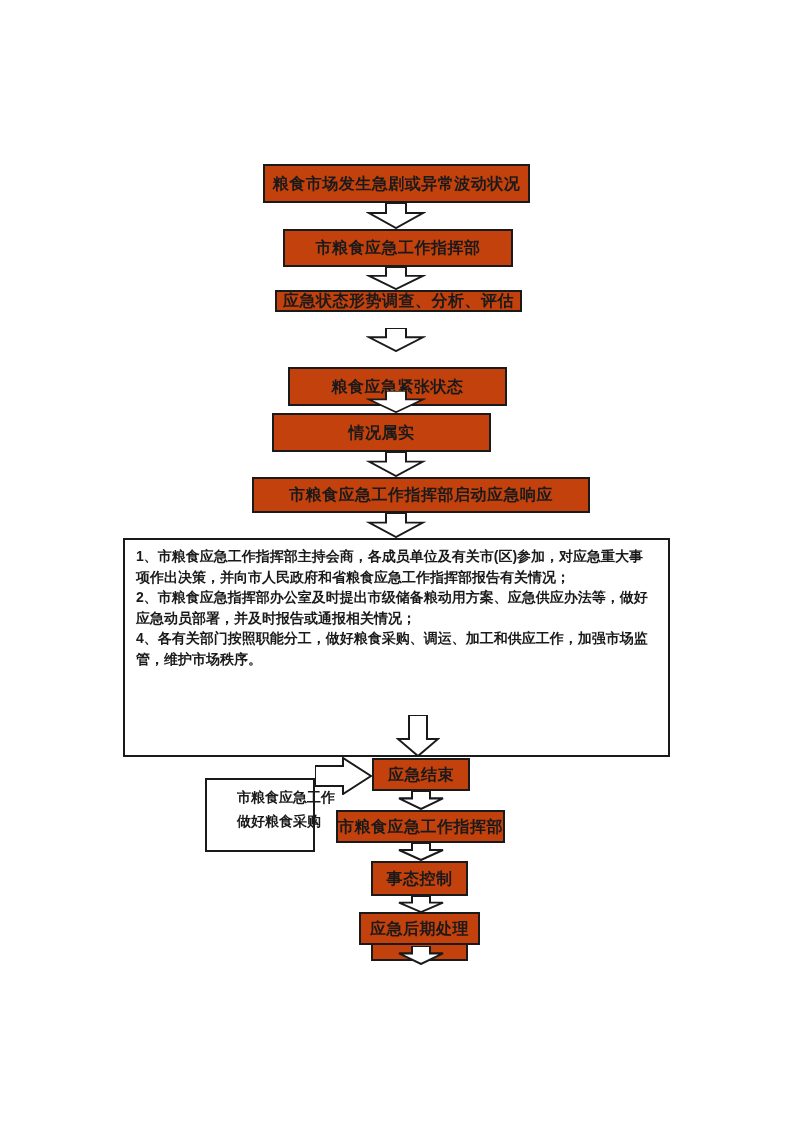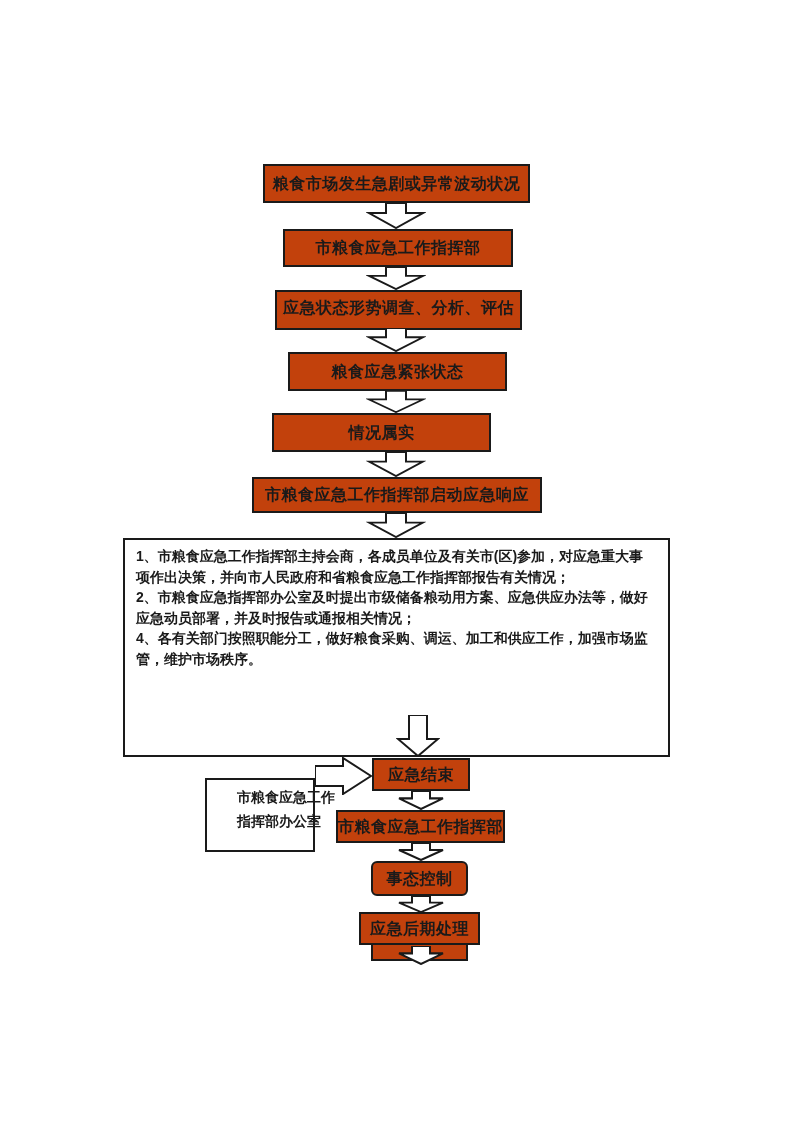--- a/index.html
+++ b/index.html
@@ -73,65 +73,65 @@
   </svg>
 
   <div class="node" style="left:283px; top:229px; width:230px; height:38px;">
     <span>市粮食应急工作指挥部</span>
   </div>
 
   <svg class="arrow" style="left:366px; top:267px;" width="60" height="23" viewBox="0 0 60 26" preserveAspectRatio="none">
     <polygon points="20,0 20,10 3,10 30,25 57,10 40,10 40,0"></polygon>
   </svg>
 
-  <div class="node" style="left:275px; top:290px; width:247px; height:40px;font-family:Liberation Mono, monospace;">
+  <div class="node" style="left:275px; top:290px; width:247px; height:22px;">
     <span>应急状态形势调查、分析、评估</span>
   </div>
 
   <svg class="arrow" style="left:366px; top:328px;" width="60" height="24" viewBox="0 0 60 26" preserveAspectRatio="none">
     <polygon points="20,0 20,10 3,10 30,25 57,10 40,10 40,0"></polygon>
   </svg>
 
-  <div class="node" style="left:288px; top:352px; width:219px; height:39px;">
+  <div class="node" style="left:288px; top:367px; width:219px; height:39px;">
     <span>粮食应急紧张状态</span>
   </div>
 
   <svg class="arrow" style="left:366px; top:391px;" width="60" height="22" viewBox="0 0 60 26" preserveAspectRatio="none">
     <polygon points="20,0 20,10 3,10 30,25 57,10 40,10 40,0"></polygon>
   </svg>
 
   <div class="node" style="left:272px; top:413px; width:219px; height:39px;">
     <span>情况属实</span>
   </div>
 
   <svg class="arrow" style="left:366px; top:452px;" width="60" height="25" viewBox="0 0 60 26" preserveAspectRatio="none">
     <polygon points="20,0 20,10 3,10 30,25 57,10 40,10 40,0"></polygon>
   </svg>
 
-  <div class="node" style="left:252px; top:477px; width:290px; height:36px;">
+  <div class="node" style="left:252px; top:477px; width:338px; height:36px;">
     <span>市粮食应急工作指挥部启动应急响应</span>
   </div>
 
   <svg class="arrow" style="left:366px; top:513px;" width="60" height="25" viewBox="0 0 60 26" preserveAspectRatio="none">
     <polygon points="20,0 20,10 3,10 30,25 57,10 40,10 40,0"></polygon>
   </svg>
 
   <div class="detail-box" style="left:123px; top:538px; width:547px; height:219px;">
     <p>1、市粮食应急工作指挥部主持会商，各成员单位及有关市(区)参加，对应急重大事项作出决策，并向市人民政府和省粮食应急工作指挥部报告有关情况；</p>
     <p>2、市粮食应急指挥部办公室及时提出市级储备粮动用方案、应急供应办法等，做好应急动员部署，并及时报告或通报相关情况；</p>
     <p>4、各有关部门按照职能分工，做好粮食采购、调运、加工和供应工作，加强市场监管，维护市场秩序。</p>
   </div>
 
   <svg class="arrow" style="left:396px; top:715px;" width="44" height="42" viewBox="0 0 44 42" preserveAspectRatio="none">
     <polygon points="13,0 13,24 2,24 22,41 42,24 31,24 31,0"></polygon>
   </svg>
 
   <div class="side-box" style="left:205px; top:778px; width:110px; height:74px;padding-left:30px;">
     <div>市粮食应急工作</div>
-    <div>指挥部办公室</div>
+    <div>做好粮食采购</div>
   </div>
 
   <svg class="arrow" style="left:315px; top:757px;" width="57" height="38" viewBox="0 0 57 38" preserveAspectRatio="none">
     <polygon points="0,9 28,9 28,1 56,19 28,37 28,29 0,29"></polygon>
   </svg>
 
   <div class="node" style="left:372px; top:758px; width:98px; height:33px;">
     <span>应急结束</span>
   </div>
 
@@ -140,21 +140,21 @@
   </svg>
 
   <div class="node" style="left:336px; top:810px; width:169px; height:33px;">
     <span>市粮食应急工作指挥部</span>
   </div>
 
   <svg class="arrow" style="left:397px; top:843px;" width="48" height="18" viewBox="0 0 48 18" preserveAspectRatio="none">
     <polygon points="15,0 15,7 2,7 24,17 46,7 33,7 33,0"></polygon>
   </svg>
 
-  <div class="node" style="left:371px; top:861px; width:97px; height:35px;border-radius:6px;">
+  <div class="node" style="left:371px; top:861px; width:97px; height:35px;">
     <span>事态控制</span>
   </div>
 
   <svg class="arrow" style="left:397px; top:896px;" width="48" height="17" viewBox="0 0 48 18" preserveAspectRatio="none">
     <polygon points="15,0 15,7 2,7 24,17 46,7 33,7 33,0"></polygon>
   </svg>
 
   <div class="node" style="left:371px; top:913px; width:97px; height:48px;">
     <span>应急结束</span>
   </div>

